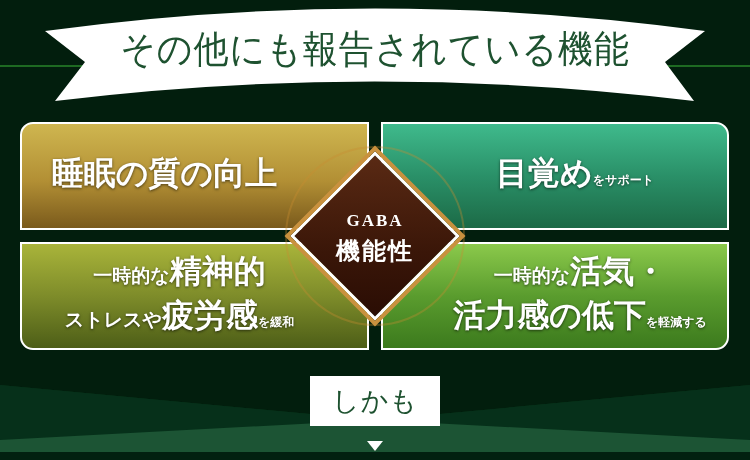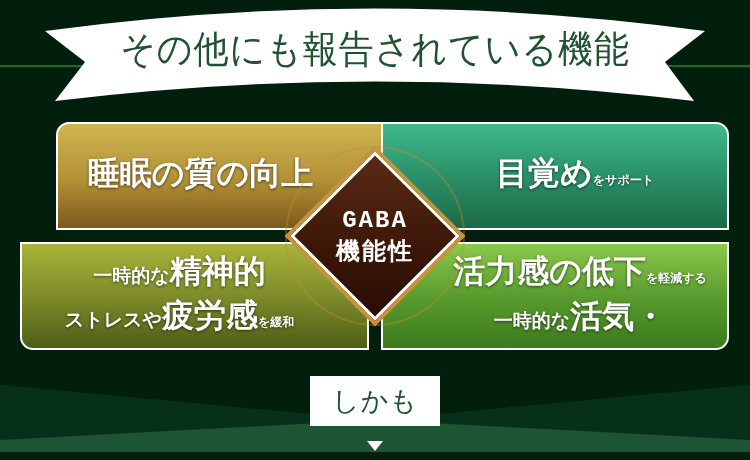--- a/index.html
+++ b/index.html
@@ -8,21 +8,21 @@
     background:#021e0d;padding-left:25px;}
   .hline{position:absolute;left:0;top:65px;width:750px;height:2px;background:#1e6a22;}
   .rays{position:absolute;left:0;top:0;width:750px;height:460px;}
   .ribbon{position:absolute;left:0;top:0;width:750px;height:110px;}
   .ribbon-title{position:absolute;left:0;top:24px;width:750px;text-align:center;
     font-size:38px;color:#1e5230;letter-spacing:1px;font-family:"DejaVu Serif",serif;transform:scaleX(0.92);}
   .panel{position:absolute;box-sizing:border-box;border:2px solid #ffffff;color:#fff;
     display:flex;flex-direction:column;justify-content:center;align-items:center;
     text-shadow:0 1px 3px rgba(0,0,0,0.6);font-weight:bold;overflow:hidden;}
   .p-tl{left:20px;top:122px;width:349px;height:108px;border-radius:13px 0 0 0;
-    background:linear-gradient(#cfb650 0%,#b28f34 55%,#7a5a1c 100%);margin-left:36px;}
+    background:linear-gradient(#cfb650 0%,#b28f34 55%,#7a5a1c 100%);}
   .p-tr{left:381px;top:122px;width:348px;height:108px;border-radius:0 13px 0 0;
     background:linear-gradient(#3fba8c 0%,#2a9068 50%,#1c6a46 100%);}
   .p-bl{left:20px;top:242px;width:349px;height:108px;border-radius:0 0 0 13px;
     background:linear-gradient(#a9b43a 0%,#7e8c2a 50%,#4d5e17 100%);}
   .p-br{left:381px;top:242px;width:348px;height:108px;border-radius:0 0 13px 0;
     background:linear-gradient(#8bc94b 0%,#5a9c2e 50%,#3c7a1d 100%);}
   .line{white-space:nowrap;line-height:38px;}
   .big{font-size:32px;font-family:"DejaVu Serif",serif;}
   .med{font-size:19px;font-family:"DejaVu Sans",sans-serif;}
   .sm{font-size:12px;font-family:"DejaVu Sans",sans-serif;}
@@ -31,21 +31,21 @@
   .p-bl .line{margin-right:30px;}
   .p-br .line{margin-left:50px;}
   .diamond-wrap{position:absolute;left:290px;top:151px;width:170px;height:170px;}
   .diamond-glow{position:absolute;left:-5px;top:-5px;width:180px;height:180px;border-radius:50%;
     border:2px solid rgba(200,140,50,0.35);box-sizing:border-box;}
   .diamond{position:absolute;left:25px;top:25px;width:120px;height:120px;transform:rotate(45deg);
     box-sizing:border-box;background:linear-gradient(135deg,#5a2a14 0%,#3a1608 60%,#2a0d04 100%);
     border:3px solid #fff;outline:4px solid #c9913e;}
   .diamond-text{position:absolute;left:0;top:0;width:170px;height:170px;display:flex;flex-direction:column;
     justify-content:center;align-items:center;color:#fff;font-weight:bold;}
-  .gaba{font-size:24px;letter-spacing:2px;font-family:Liberation Mono, monospace;line-height:30px;}
+  .gaba{font-size:17px;letter-spacing:2px;font-family:Liberation Serif, serif;line-height:30px;}
   .kinou{font-size:24px;letter-spacing:2px;font-family:"DejaVu Sans",sans-serif;line-height:30px;}
   .callout{position:absolute;left:310px;top:376px;width:130px;height:50px;background:#fff;
     display:flex;justify-content:center;align-items:center;}
   .callout-text{font-size:27px;color:#1e5230;font-family:"DejaVu Serif",serif;letter-spacing:1px;}
   .callout-arrow{position:absolute;left:367px;top:441px;width:0;height:0;border-left:8px solid transparent;
     border-right:8px solid transparent;border-top:10px solid #fff;}
 </style>
 </head>
 <body>
 
@@ -82,24 +82,24 @@
     <div class="line">
       <span class="med">一時的な</span><span class="big">精神的</span>
     </div>
     <div class="line">
       <span class="med">ストレスや</span><span class="big">疲労感</span><span class="sm">を緩和</span>
     </div>
   </div>
 
   <div class="panel p-br">
     <div class="line">
-      <span class="big">活力感の</span><span class="big">低下</span><span class="sm">を軽減する</span>
+      <span class="med">一時的な</span><span class="big">活気・</span>
     </div>
     <div class="line">
-      <span class="med">一時的な</span><span class="big">活気・</span>
+      <span class="big">活力感の</span><span class="big">低下</span><span class="sm">を軽減する</span>
     </div>
   </div>
 
   <div class="diamond-wrap">
     <div class="diamond-glow"></div>
     <div class="diamond"></div>
     <div class="diamond-text">
       <div class="gaba">GABA</div>
       <div class="kinou">機能性</div>
     </div>

